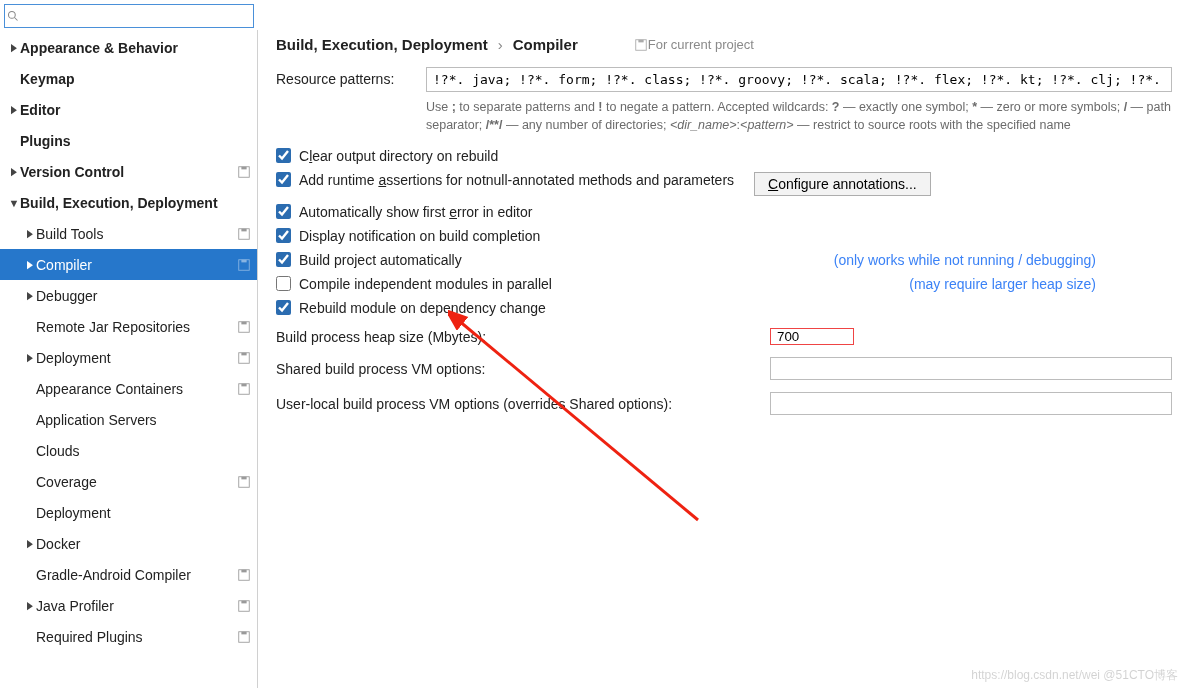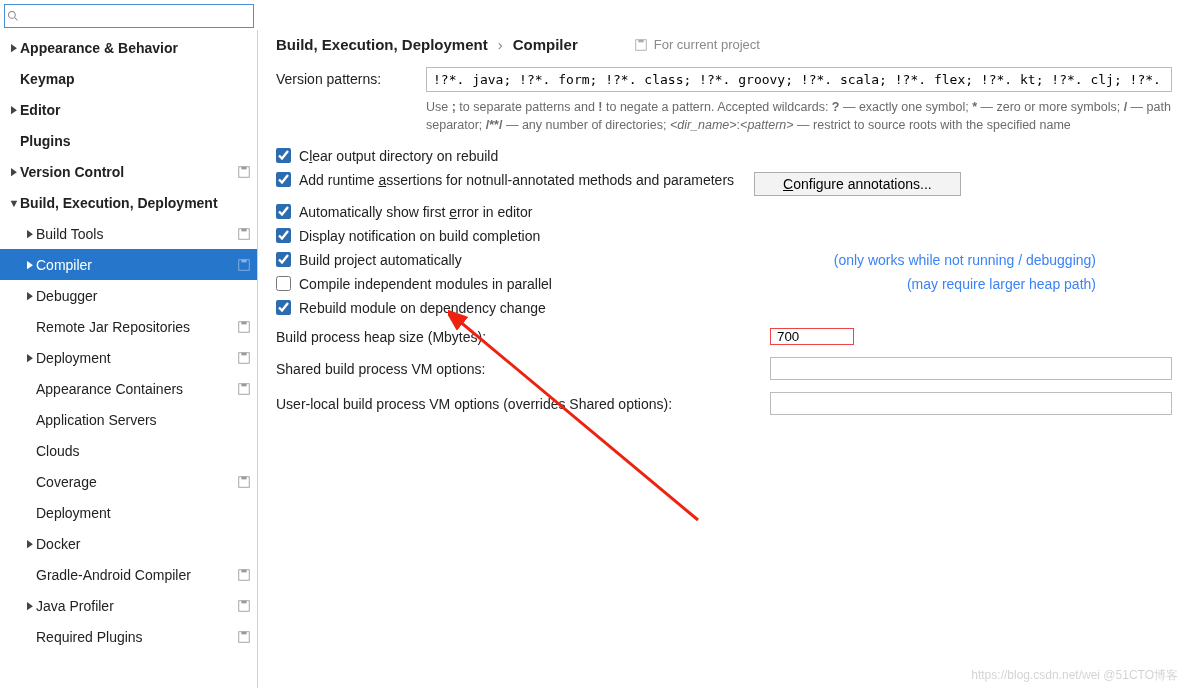--- a/index.html
+++ b/index.html
@@ -17,30 +17,30 @@
   .lbl{flex:1;white-space:nowrap;overflow:hidden;text-overflow:ellipsis}
   .bold{font-weight:700}
   .proj-icon{width:14px;height:14px;opacity:.45}
   .tree-item.sel .proj-icon{filter:brightness(200%)}
   .d0{padding-left:8px}
   .d1{padding-left:24px}
   .content{flex:1;padding:6px 12px 0 18px;overflow:hidden}
   .crumb-row{display:flex;align-items:center;gap:16px;margin-bottom:14px}
   .crumbs{font-weight:600;font-size:15px;display:flex;align-items:center;gap:10px}
   .crumb-sep{color:#888;font-weight:400}
-  .scope{color:#8a8a8a;font-size:13px;display:flex;align-items:center;gap:6px;margin-left:40px}
+  .scope{color:#8a8a8a;font-size:13px;display:flex;align-items:center;margin-left:40px}
   .row{display:flex;align-items:flex-start;margin-bottom:6px}
   .row-label{width:150px;padding-top:4px}
   .pattern-input{flex:1;border:1px solid #bcbcbc;padding:4px 6px;font-family:Consolas,monospace;font-size:13px;min-width:0}
   .hint{font-size:12.5px;color:#6b6b6b;margin:6px 0 14px 150px;line-height:1.45}
   .hint i{font-style:italic}
   .chk-row{display:flex;align-items:flex-start;margin:4px 0 8px 0}
   .chk{width:15px;height:15px;margin:0 8px 0 0;accent-color:#2b6cb0}
   .note{color:#3b82f6;margin-left:auto;padding-left:20px}
-  .btn{border:1px solid #adadad;background:#f3f3f3;padding:3px 28px;font-size:14px;cursor:pointer;margin-left:20px}
+  .btn{border:1px solid #adadad;background:#f3f3f3;padding:3px 13px;font-size:14px;cursor:pointer;margin-left:20px}
   .field-row{display:flex;align-items:center;margin:12px 0}
   .field-row label{min-width:494px}
   .small-input{width:70px;border:1px solid #ef4444;padding:0 6px}
   .wide-input{flex:1;border:1px solid #bcbcbc;padding:3px 6px;min-width:0}
   u{text-decoration:underline}
   svg.arrow{position:absolute;pointer-events:none}
   .watermark{position:absolute;right:6px;bottom:4px;font-size:12px;color:rgba(0,0,0,.18)}
 </style>
 </head>
 <body>
@@ -190,21 +190,21 @@
         <div class="scope">
           <svg width="14" height="14" viewBox="0 0 16 16">
               <rect x="2" y="2" width="12" height="12" fill="none" stroke="#aaa"></rect>
               <rect x="5" y="2" width="6" height="3" fill="#aaa"></rect>
             </svg>
           <span>For current project</span>
         </div>
       </div>
 
       <div class="row">
-        <div class="row-label">Version patterns:</div>
+        <div class="row-label">Resource patterns:</div>
         <input class="pattern-input" value="!?*. java; !?*. form; !?*. class; !?*. groovy; !?*. scala; !?*. flex; !?*. kt; !?*. clj; !?*. aj" style="">
       </div>
       <div class="hint">
         <span>Use </span><b>;</b><span> to separate patterns and </span><b>!</b><span> to negate a pattern. Accepted wildcards: </span><b>?</b><span> — exactly one symbol; </span><b>*</b><span> — zero or more symbols; </span><b>/</b><span> — path separator; </span><b>/**/</b><span> — any number of directories; </span><i>&lt;dir_name&gt;</i><span>:</span><i>&lt;pattern&gt;</i><span> — restrict to source roots with the specified name</span>
       </div>
 
       <div class="chk-row">
         <input type="checkbox" class="chk" checked="" style="">
         <span>C<u>l</u>ear output directory on rebuild</span>
       </div>
@@ -227,21 +227,21 @@
 
       <div class="chk-row" style="width:820px">
         <input type="checkbox" class="chk" checked="" style="">
         <span>Build project automatically</span>
         <span class="note">(only works while not running / debugging)</span>
       </div>
 
       <div class="chk-row" style="width:820px">
         <input type="checkbox" class="chk" style="">
         <span>Compile independent modules in parallel</span>
-        <span class="note">(may require larger heap path)</span>
+        <span class="note">(may require larger heap size)</span>
       </div>
 
       <div class="chk-row">
         <input type="checkbox" class="chk" checked="" style="">
         <span>Rebuild module on dependency change</span>
       </div>
 
       <div class="field-row">
         <label>Build process heap size (Mbytes):</label>
         <input class="small-input" value="700" style="">

